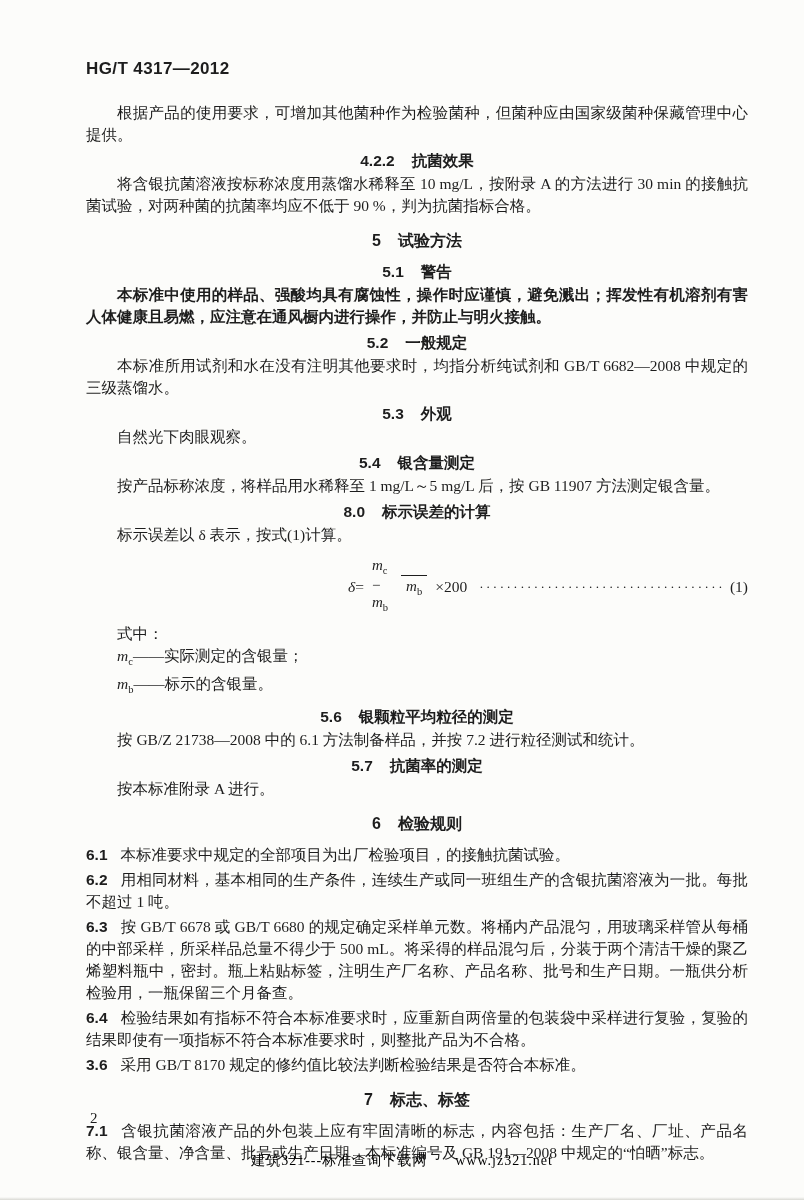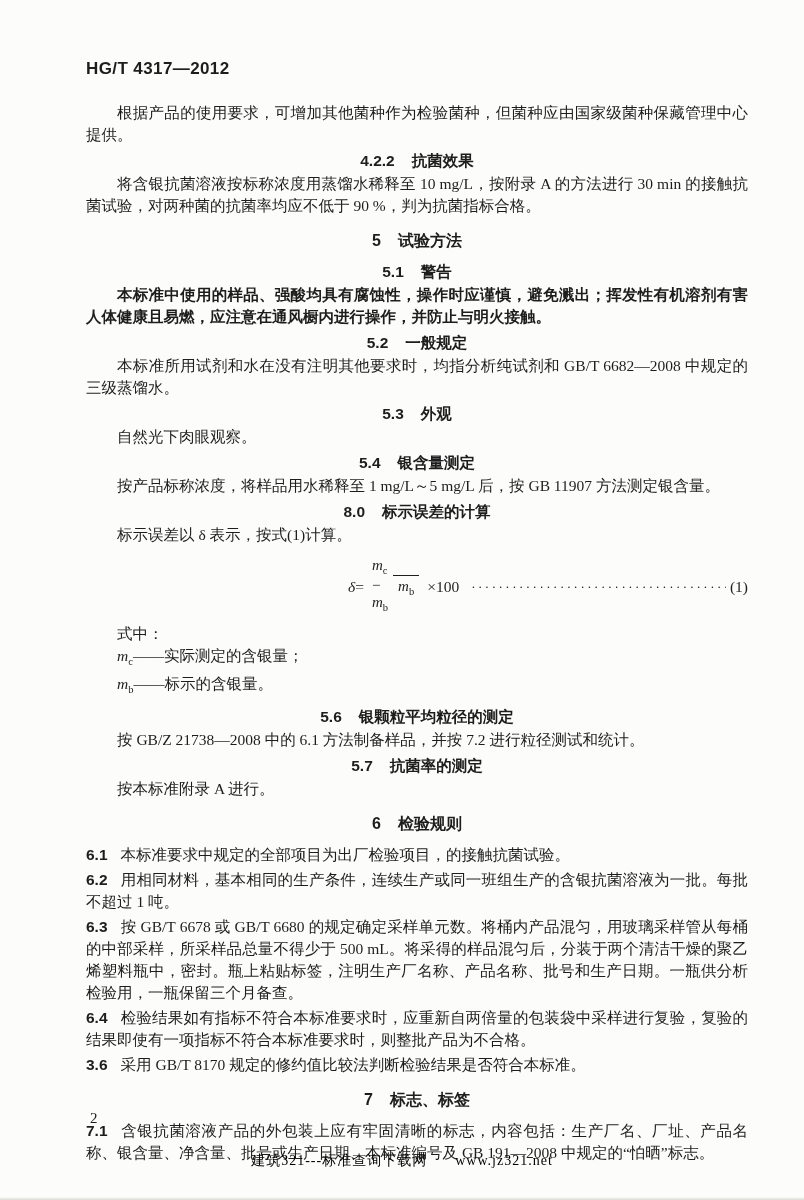--- a/index.html
+++ b/index.html
@@ -85,21 +85,21 @@
   .formula sub, .where-line sub { font-size: 10.5px; }
   .frac {
     display: inline-flex;
     flex-direction: row;
     align-items: center;
     margin: 0 3px;
     font-size: 15px;
     line-height: 1.15;
   }
   .fnum { padding: 0 5px 2px 5px; }
-  .fden { border-top: 1.4px solid #1d1d1d; padding: 2px 5px 0 5px; }
+  .fden { border-top: 1.4px solid #1d1d1d; padding: 2px 5px 0 5px; margin-left: 8px; }
   .fmult { margin-left: 5px; }
   .fdots {
     flex: 1 1 auto;
     overflow: hidden;
     white-space: nowrap;
     letter-spacing: 2.5px;
     margin: 0 4px 0 12px;
     font-size: 13px;
   }
   .flabel { flex: 0 0 auto; }
@@ -153,21 +153,21 @@
 
     <p class="h3"><span class="hnum">8.0</span><span>标示误差的计算</span></p>
     <p class="body ind">标示误差以 δ 表示，按式(1)计算。</p>
 
     <div class="formula">
       <span><i>δ</i><span>=</span></span>
       <span class="frac">
         <span class="fnum"><i>m</i><sub>c</sub><span> − </span><i>m</i><sub>b</sub></span>
         <span class="fden"><i>m</i><sub>b</sub></span>
       </span>
-      <span class="fmult">×100</span>
+      <span class="fmult">×200</span>
       <span class="fdots">····································································</span>
       <span class="flabel">(1)</span>
     </div>
 
     <p class="body ind">式中：</p>
     <p class="body ind2 where-line"><i>m</i><sub>c</sub><span>——实际测定的含银量；</span></p>
     <p class="body ind2 where-line"><i>m</i><sub>b</sub><span>——标示的含银量。</span></p>
 
     <p class="h3"><span class="hnum">5.6</span><span>银颗粒平均粒径的测定</span></p>
     <p class="body ind">按 GB/Z 21738—2008 中的 6.1 方法制备样品，并按 7.2 进行粒径测试和统计。</p>

